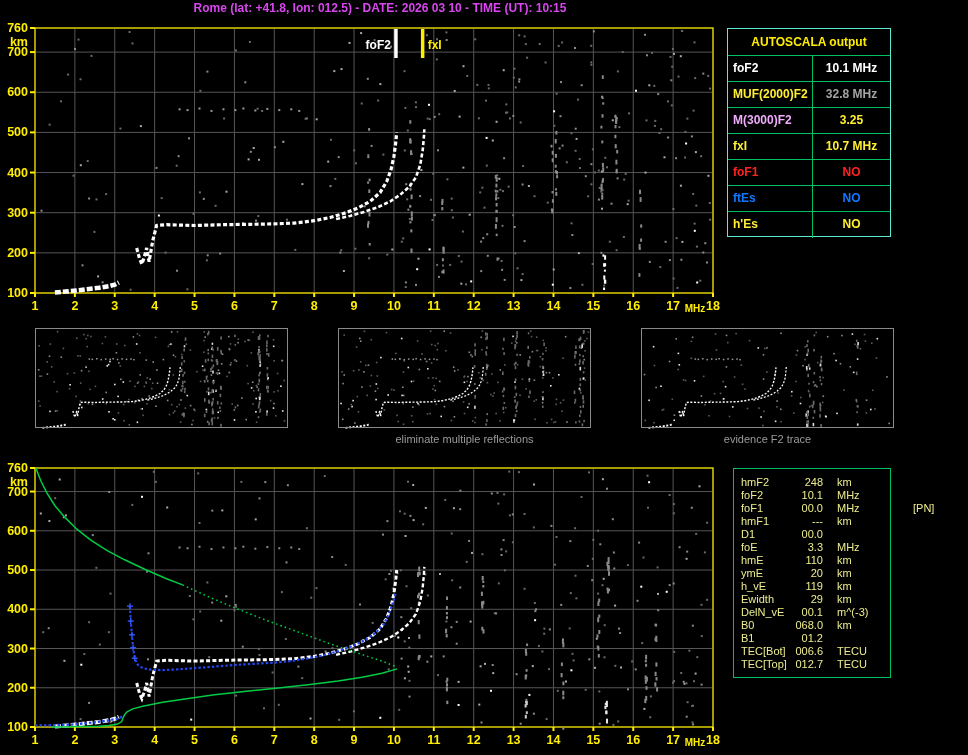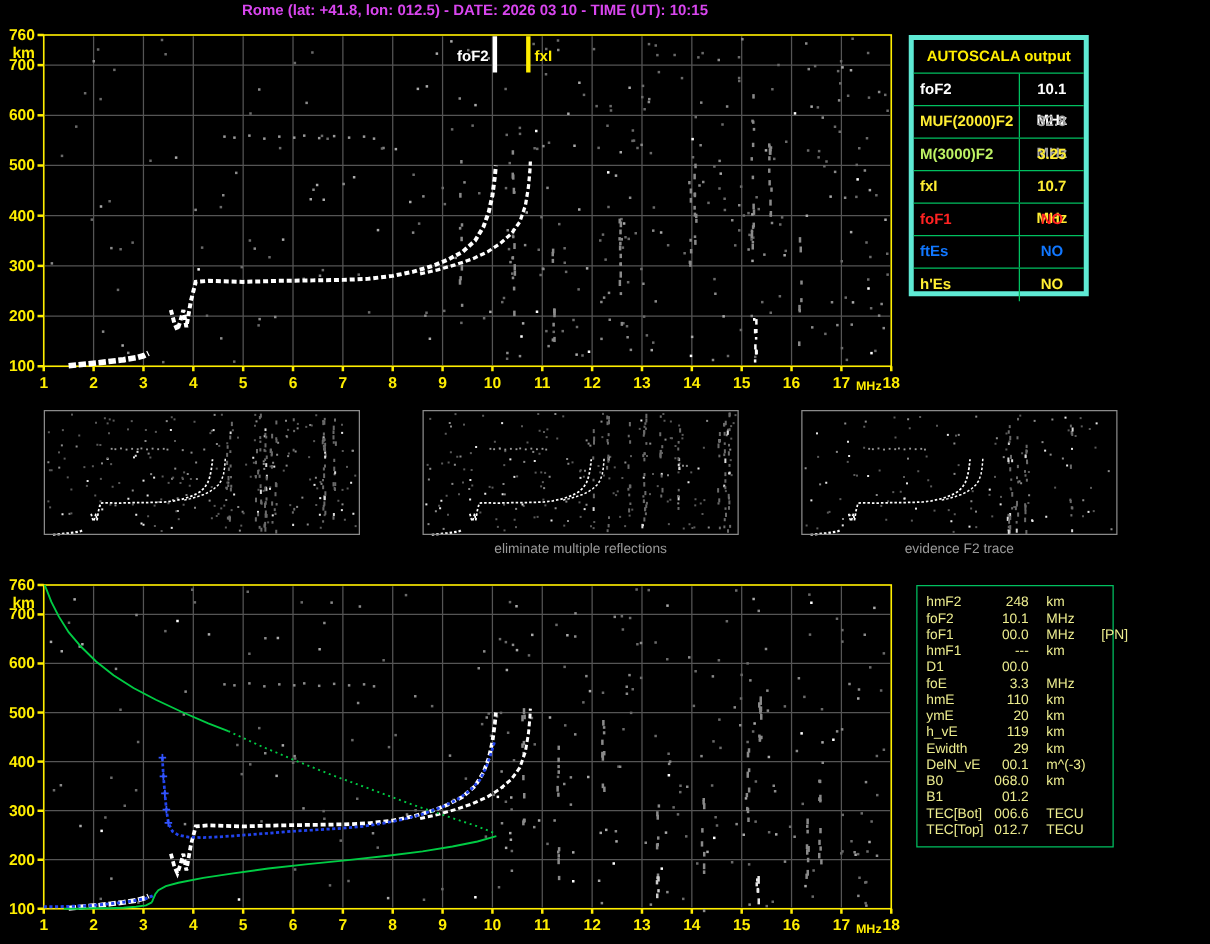--- a/index.html
+++ b/index.html
@@ -2,22 +2,22 @@
 <html><head>
 <meta charset="utf-8">
 <style>
   html,body{margin:0;padding:0;background:#000;}
   #stage{position:relative;width:968px;height:755px;background:#000;overflow:hidden;
          font-family:"Liberation Sans",sans-serif;}
   #plots{position:absolute;left:0;top:0;width:968px;height:755px;}
   #title{position:absolute;left:35px;top:1px;width:690px;text-align:center;
          color:#d946ef;font-size:12px;font-weight:bold;white-space:nowrap;}
   
-  #autoscala{position:absolute;left:727px;top:28px;width:144px;height:209px;
-             border:4px solid #5eead4;box-sizing:border-box;background:#000;}
+  #autoscala{position:absolute;left:727px;top:28px;width:164px;height:209px;
+             border:1px solid #5eead4;box-sizing:border-box;background:#000;}
   #as-header{height:27px;line-height:27px;text-align:center;color:#ffee00;
              font-size:12px;font-weight:bold;border-bottom:1px solid #00c060;box-sizing:border-box;}
   .as-row{display:flex;height:26px;box-sizing:border-box;border-bottom:1px solid #00c060;}
   .as-row:last-child{border-bottom:none;}
   .as-label{width:85px;border-right:1px solid #00c060;box-sizing:border-box;
             padding-left:5px;font-size:12px;font-weight:bold;line-height:25px;white-space:nowrap;}
   .as-value{flex:1;text-align:center;font-size:12px;font-weight:bold;line-height:25px;}
   
   .thumb-box{position:absolute;top:328px;width:253px;height:100px;
              border:1px solid #8a8a8a;box-sizing:border-box;}
@@ -26,21 +26,21 @@
   
   #aip{position:absolute;left:733px;top:468px;width:158px;height:210px;
        border:1px solid #00c060;box-sizing:border-box;overflow:visible;background:transparent;}
   #aip-header{height:24px;line-height:24px;text-align:center;color:#eded8f;
               font-size:12px;border-bottom:1px solid #00c060;box-sizing:border-box;}
   #aip-rows{padding-top:7px;}
   .aip-row{display:grid;grid-template-columns:52px 30px 52px auto;
            padding-left:7px;line-height:13px;height:13px;font-size:11px;color:#eded8f;white-space:nowrap;}
   .aip-value{text-align:right;}
   .aip-unit{padding-left:14px;}
-  .aip-note{padding-left:6px;}
+  .aip-note{padding-left:6px;margin-left:32px;}
 </style>
 </head>
 <body>
 
 <div id="stage">
 
   <svg id="plots" xmlns="http://www.w3.org/2000/svg" viewBox="0 0 968 755">
       <g>
         <line x1="74.88235294117646" y1="29" x2="74.88235294117646" y2="292" stroke="#555555" stroke-width="1"></line>
         <line x1="114.76470588235294" y1="29" x2="114.76470588235294" y2="292" stroke="#555555" stroke-width="1"></line>
@@ -1973,21 +1973,21 @@
     <div id="as-rows">
         <div class="as-row">
           <div class="as-label" style="color: rgb(255, 255, 255);">foF2</div>
           <div class="as-value" style="color: rgb(255, 255, 255);">10.1 MHz</div>
         </div>
         <div class="as-row">
           <div class="as-label" style="color: rgb(255, 238, 51);">MUF(2000)F2</div>
           <div class="as-value" style="color: #a3a3a3;">32.8 MHz</div>
         </div>
         <div class="as-row">
-          <div class="as-label" style="color: #bef264;">M(3000)F2</div>
+          <div class="as-label" style="color: #f0abfc;">M(3000)F2</div>
           <div class="as-value" style="color: rgb(255, 238, 51);">3.25</div>
         </div>
         <div class="as-row">
           <div class="as-label" style="color: rgb(255, 238, 51);">fxI</div>
           <div class="as-value" style="color: rgb(255, 238, 51);">10.7 MHz</div>
         </div>
         <div class="as-row">
           <div class="as-label" style="color: rgb(255, 34, 34);">foF1</div>
           <div class="as-value" style="color: rgb(255, 34, 34);">NO</div>
         </div>

